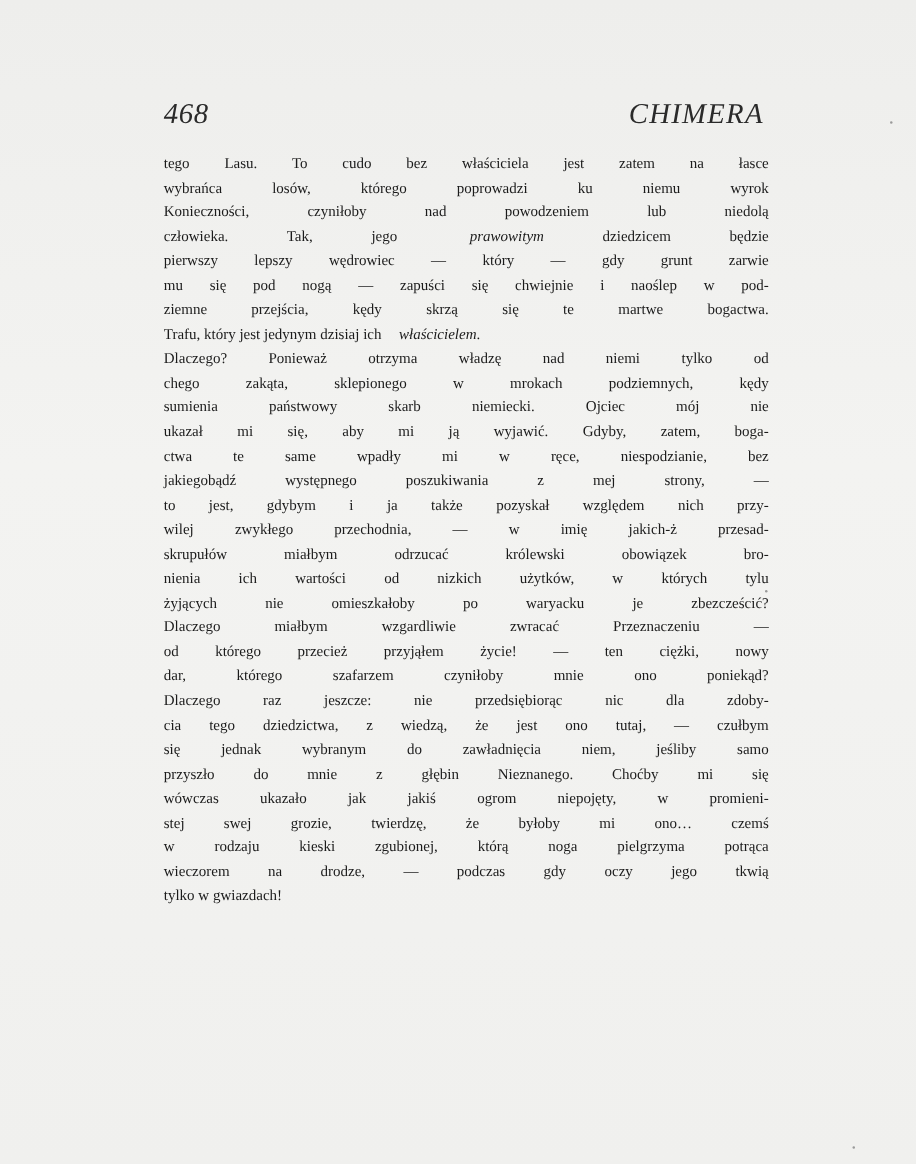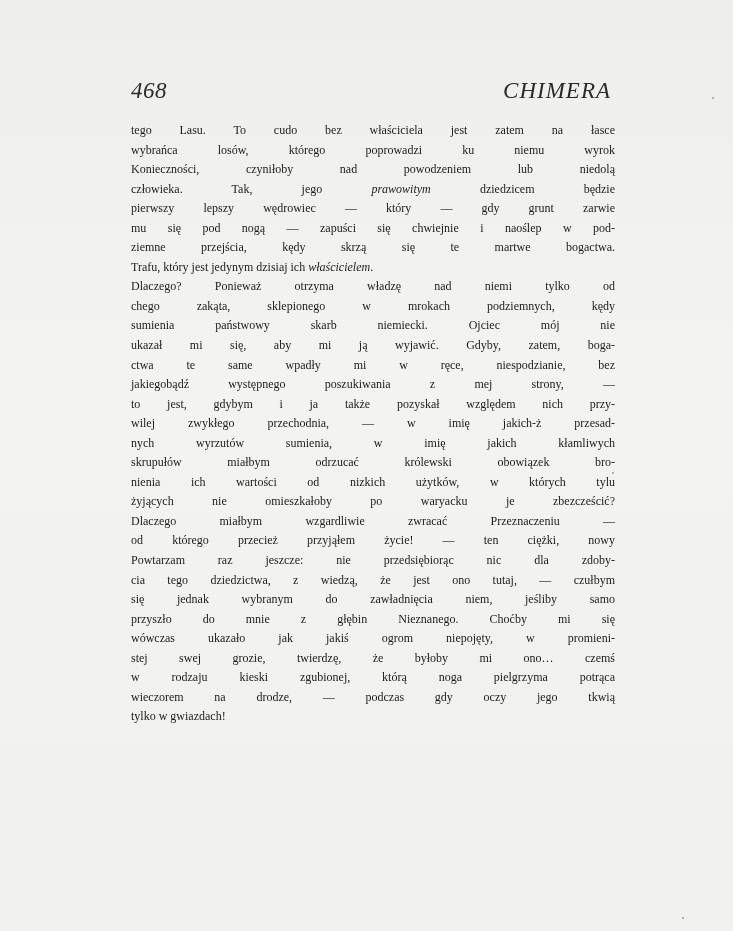--- a/index.html
+++ b/index.html
@@ -23,21 +23,21 @@
   .body-text {
     position: absolute; left: 131px; top: 121px; width: 484px;
     font-size: 12px; line-height: 19.55px;
   }
   .line {
     display: block; white-space: nowrap; height: 19.55px;
     text-align: justify; text-align-last: justify;
   }
   .line.indent { padding-left: 44px; }
   .line.last { text-align-last: left; }
-  .em { font-style: italic; }
+  .em { font-style: italic; margin-left: 11px; }
   .speck { position: absolute; width: 2px; height: 2px; background: #9a9a9a; border-radius: 1px; }
 </style>
 </head>
 <body>
 
 <div class="page">
   <div class="running-head">
     <span class="page-number">468</span>
     <span class="running-title">CHIMERA</span>
   </div>
@@ -52,27 +52,27 @@
       <span class="line"><span>ziemne przejścia, kędy skrzą się te martwe bogactwa.</span></span>
       <span class="line last"><span>Trafu, który jest jedynym dzisiaj ich </span><span class="em">właścicielem</span><span>.</span></span>
       <span class="line"><span>Dlaczego?  Ponieważ otrzyma władzę nad niemi tylko od</span></span>
       <span class="line"><span>chego zakąta, sklepionego w mrokach podziemnych, kędy</span></span>
       <span class="line"><span>sumienia państwowy skarb niemiecki.  Ojciec mój nie</span></span>
       <span class="line"><span>ukazał mi się, aby mi ją wyjawić.  Gdyby, zatem, boga-</span></span>
       <span class="line"><span>ctwa te same wpadły mi w ręce, niespodzianie, bez</span></span>
       <span class="line"><span>jakiegobądź występnego poszukiwania z mej strony, —</span></span>
       <span class="line"><span>to jest, gdybym i ja także pozyskał względem nich przy-</span></span>
       <span class="line"><span>wilej zwykłego przechodnia, — w imię jakich-ż przesad-</span></span>
-      <span class="line"><span>nych wyrzutów sumienia, w imię jakich kłamliwych</span></span>
       <span class="line"><span>skrupułów miałbym odrzucać królewski obowiązek bro-</span></span>
       <span class="line"><span>nienia ich wartości od nizkich użytków, w których tylu</span></span>
       <span class="line"><span>żyjących nie omieszkałoby po waryacku je zbezcześcić?</span></span>
       <span class="line"><span>Dlaczego miałbym wzgardliwie zwracać Przeznaczeniu —</span></span>
       <span class="line"><span>od którego przecież przyjąłem życie! — ten ciężki, nowy</span></span>
-      <span class="line"><span>Powtarzam raz jeszcze: nie przedsiębiorąc nic dla zdoby-</span></span>
+      <span class="line"><span>dar, którego szafarzem czyniłoby mnie ono poniekąd?</span></span>
+      <span class="line"><span>Dlaczego raz jeszcze: nie przedsiębiorąc nic dla zdoby-</span></span>
       <span class="line"><span>cia tego dziedzictwa, z wiedzą, że jest ono tutaj, — czułbym</span></span>
       <span class="line"><span>się jednak wybranym do zawładnięcia niem, jeśliby samo</span></span>
       <span class="line"><span>przyszło do mnie z głębin Nieznanego.  Choćby mi się</span></span>
       <span class="line"><span>wówczas ukazało jak jakiś ogrom niepojęty, w promieni-</span></span>
       <span class="line"><span>stej swej grozie, twierdzę, że byłoby mi ono…  czemś</span></span>
       <span class="line"><span>w rodzaju kieski zgubionej, którą noga pielgrzyma potrąca</span></span>
       <span class="line"><span>wieczorem na drodze, — podczas gdy oczy jego tkwią</span></span>
       <span class="line last"><span>tylko w gwiazdach!</span></span>
     </div>
 

